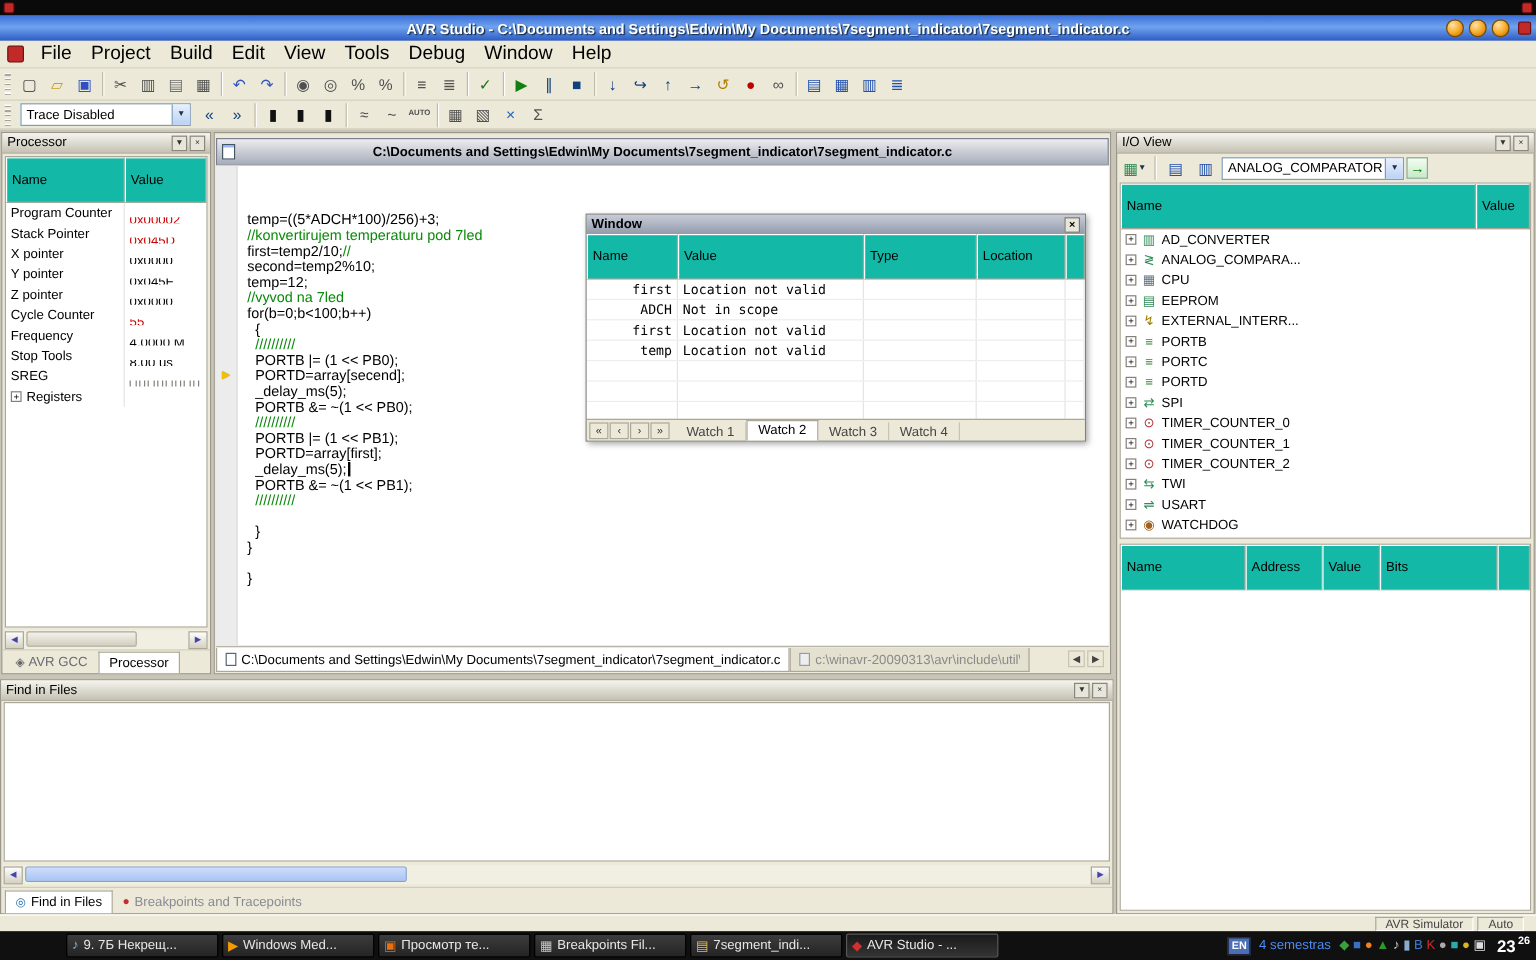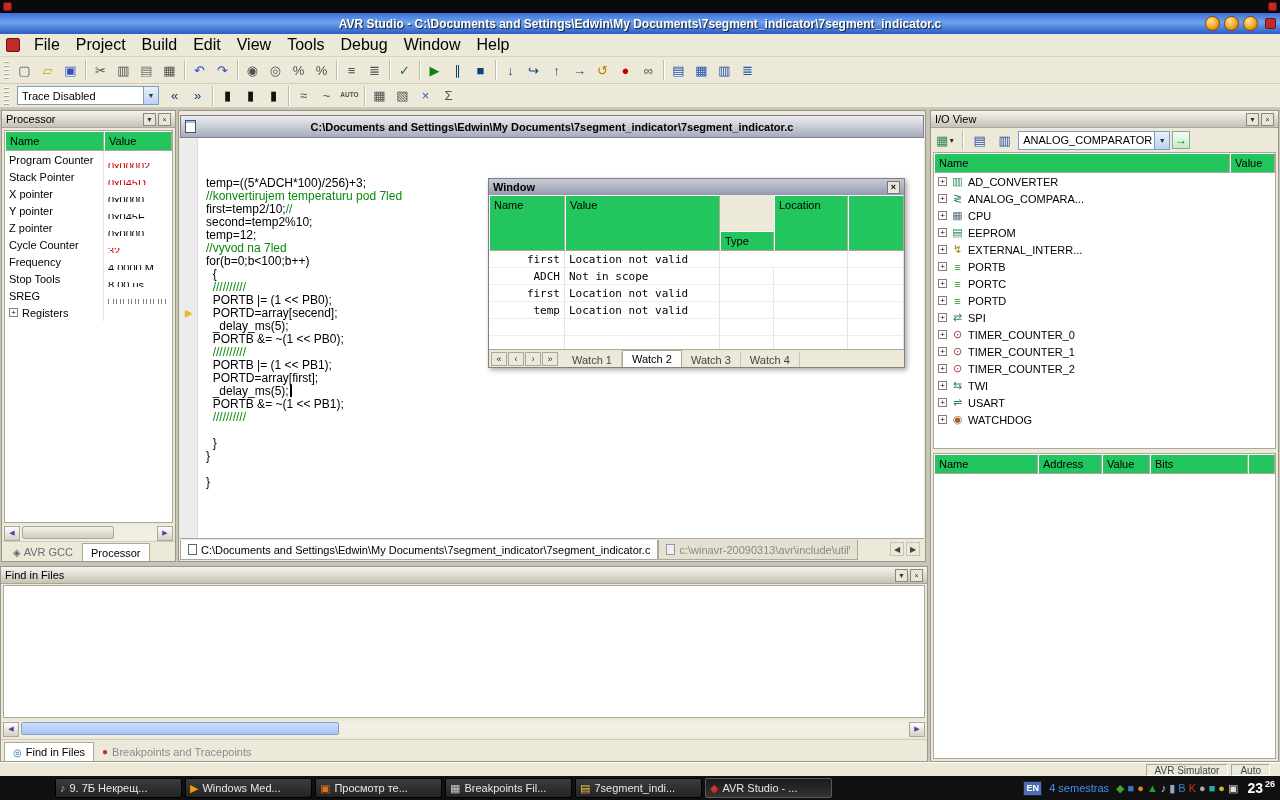--- a/index.html
+++ b/index.html
@@ -34,21 +34,21 @@
   .combo{height:19px;background:#fff;border:1px solid #7F9DB9;display:flex;align-items:center;font-size:11px;}
   .trace-combo{width:142px;margin:0 4px;}
   .combo-text{flex:1;padding:0 4px;white-space:nowrap;overflow:hidden;}
   .combo-arrow{width:15px;height:100%;background:linear-gradient(#E8F0FC,#BBD2F5);border-left:1px solid #7F9DB9;display:flex;align-items:center;justify-content:center;font-size:7px;color:#234;}
 
   
   .panel{position:absolute;background:#ECE9D8;border:1px solid #9A968A;display:flex;flex-direction:column;}
   .panel-header{height:17px;background:linear-gradient(180deg,#F6F4EE,#C6C2B4);border-bottom:1px solid #A8A49A;display:flex;align-items:center;padding:0 4px;font-size:11px;flex:0 0 auto;}
   .ph-title{flex:1;white-space:nowrap;overflow:hidden;}
   .ph-btn{width:13px;height:13px;border:1px solid #8A867A;background:#E8E6DA;font-size:7px;display:flex;align-items:center;justify-content:center;margin-left:2px;color:#333;}
-  .gh-cell{border-right:1px solid #ACA899;border-bottom:1px solid #ACA899;border-top:1px solid #fff;border-left:1px solid #fff;padding:3px 4px;background:#22c55e;font-size:11px;white-space:nowrap;overflow:hidden;}
+  .gh-cell{border-right:1px solid #ACA899;border-bottom:1px solid #ACA899;border-top:1px solid #fff;border-left:1px solid #fff;padding:12px 4px;background:#14b8a6;font-size:11px;white-space:nowrap;overflow:hidden;}
 
   
   .proc-panel{left:1px;top:110px;width:175px;height:452px;}
   .proc-table{flex:1;margin:2px;background:#fff;border:1px solid #ACA899;display:flex;flex-direction:column;overflow:hidden;}
   .proc-head{display:flex;flex:0 0 16px;}
   .proc-head .gh-name{width:99px;}
   .proc-head .gh-val{flex:1;}
   .proc-row{display:flex;height:17px;font-size:11px;}
   .proc-cell{white-space:nowrap;overflow:hidden;}
   .proc-name{width:99px;padding:0 4px;border-right:1px solid #E4E4E4;display:flex;align-items:center;}
@@ -87,21 +87,21 @@
   .tab-label{overflow:hidden;white-space:nowrap;}
   .ed-tab-arrows{margin-left:auto;display:flex;gap:2px;padding:2px 4px 0 0;}
   .tab-arrow{width:14px;height:14px;font-size:8px;display:flex;align-items:center;justify-content:center;color:#444;border:1px solid #C8C4B4;background:#ECE9D8;}
 
   
   .watch{position:absolute;left:488px;top:178px;width:417px;height:190px;background:#ECE9D8;border:1px solid #808080;box-shadow:2px 2px 5px rgba(0,0,0,.35);z-index:6;display:flex;flex-direction:column;}
   .watch-title{height:16px;background:linear-gradient(180deg,#C8CCD8,#939BAC);display:flex;align-items:center;padding:0 4px;font-size:11px;font-weight:bold;color:#000;flex:0 0 auto;}
   .wt-spacer{flex:1;}
   .wt-close{width:13px;height:13px;border:1px solid #777;background:#E8E6DA;font-size:9px;line-height:11px;text-align:center;}
   .watch-head{display:flex;flex:0 0 16px;}
-  .w-name{width:76px;}.w-value{width:155px;}.w-type{width:54px;margin-top:36px;}.w-location{width:74px;}.w-fill{flex:1;}
+  .w-name{width:76px;}.w-value{width:155px;}.w-type{width:94px;}.w-location{width:74px;}.w-fill{flex:1;}
   .watch-rows{flex:1;background:#fff;overflow:hidden;}
   .watch-row{display:flex;height:17px;align-items:center;border-bottom:1px solid #EDEDED;}
   .w-cell{height:100%;display:flex;align-items:center;border-right:1px solid #E4E4E4;padding:0 4px;font-family:"DejaVu Sans Mono",monospace;font-size:11px;white-space:nowrap;overflow:hidden;}
   .watch-row .w-name{justify-content:flex-end;}
   .watch-foot{height:18px;border-top:1px solid #ACA899;display:flex;align-items:center;padding-left:2px;flex:0 0 auto;background:#ECE9D8;}
   .wnav{width:16px;height:14px;border:1px solid #ACA899;background:#ECE9D8;font-size:9px;line-height:12px;text-align:center;color:#333;margin-right:1px;}
   .watch-tabs{display:flex;height:100%;align-items:flex-end;margin-left:4px;}
   .wtab{padding:0 9px;font-size:11px;height:15px;display:flex;align-items:center;color:#444;border-right:1px solid #C8C4B4;}
   .wtab.active{background:#fff;border:1px solid #ACA899;border-bottom:none;height:17px;color:#000;}
 
@@ -381,21 +381,21 @@
           <div class="proc-row">
             <span class="proc-cell proc-name">
               <span>Z pointer</span>
             </span>
             <span class="proc-cell proc-value">0x0000</span>
           </div>
           <div class="proc-row">
             <span class="proc-cell proc-name">
               <span>Cycle Counter</span>
             </span>
-            <span class="proc-cell proc-value red">32</span>
+            <span class="proc-cell proc-value red">55</span>
           </div>
           <div class="proc-row">
             <span class="proc-cell proc-name">
               <span>Frequency</span>
             </span>
             <span class="proc-cell proc-value">4.0000 M</span>
           </div>
           <div class="proc-row">
             <span class="proc-cell proc-name">
               <span>Stop Tools</span>

